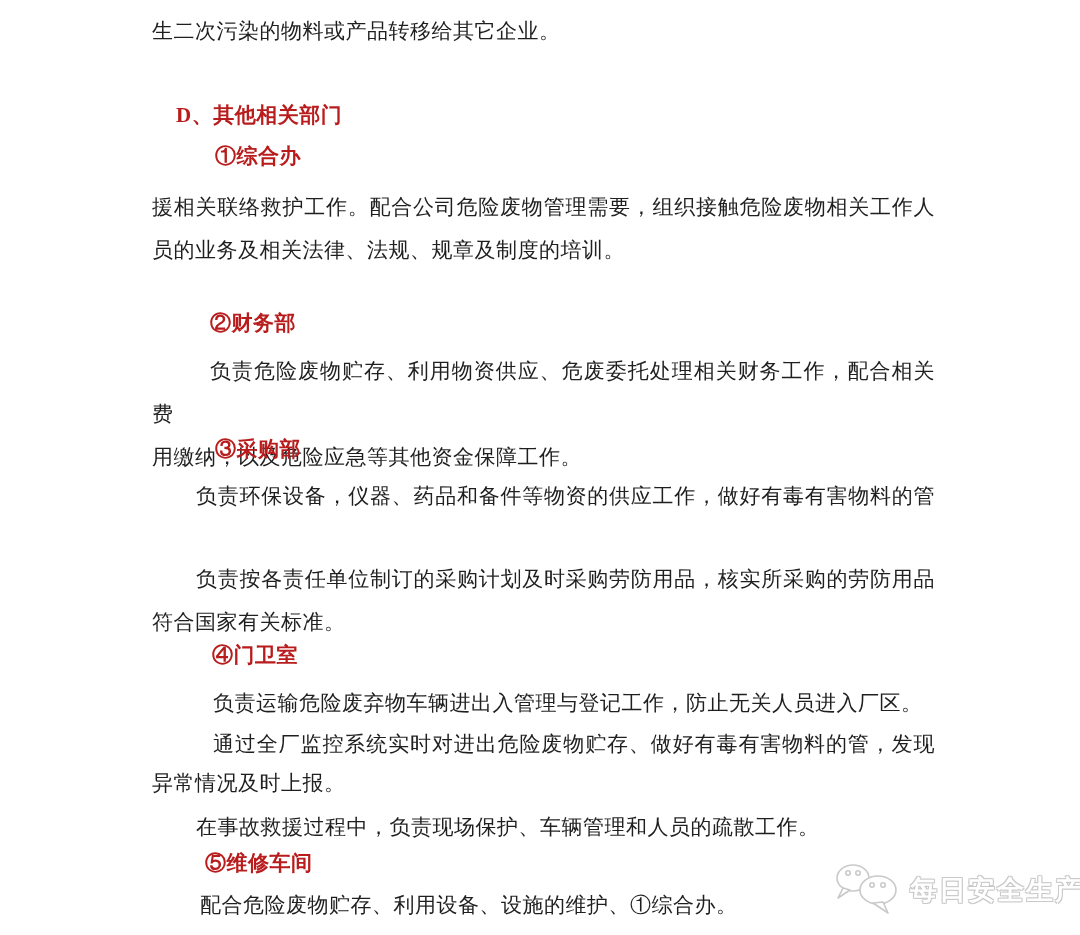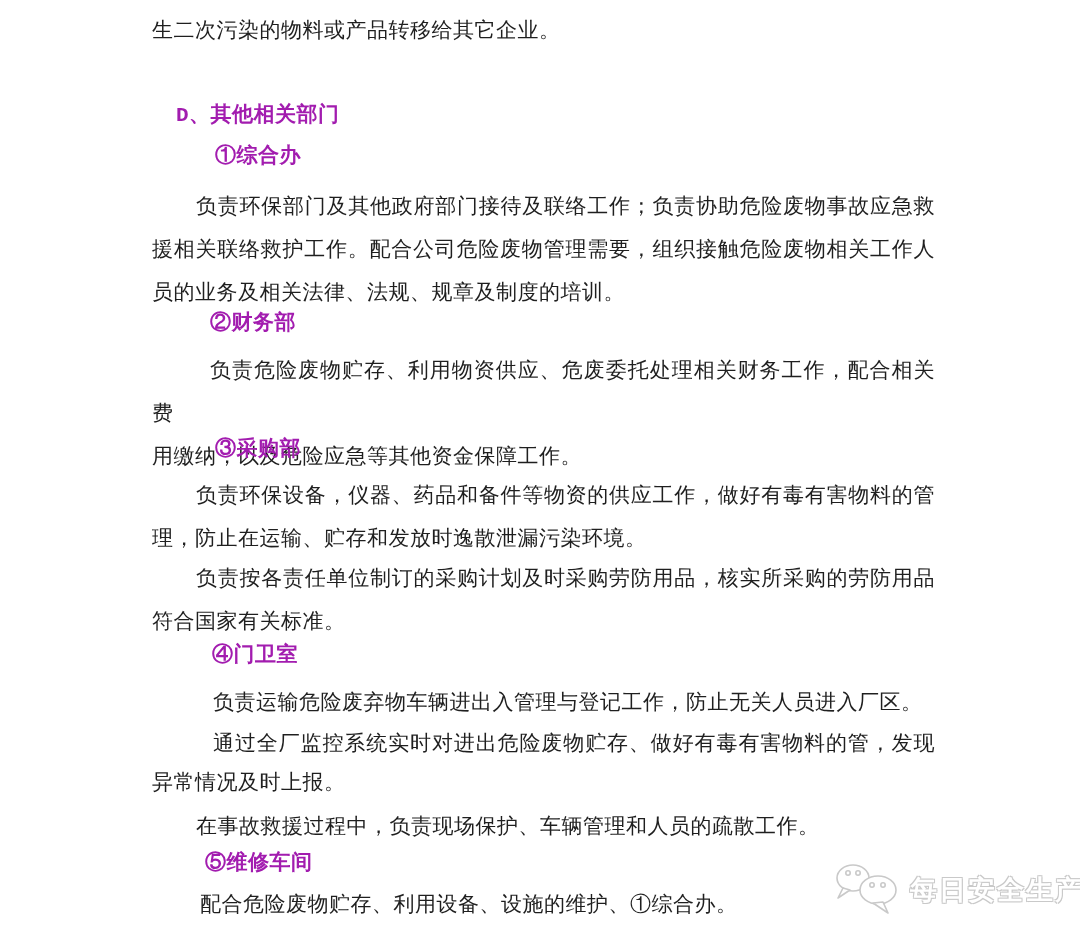--- a/index.html
+++ b/index.html
@@ -14,34 +14,33 @@
     background: #ffffff;
     overflow: hidden;
     font-family: "Liberation Serif", "DejaVu Serif", serif;
   }
   .doc {
     position: absolute;
     left: 152px;
     top: 0;
     width: 783px;
     height: 935px;
-    font-family: Liberation Mono, monospace;
   }
   .block {
     position: absolute;
     left: 0;
     right: 0;
     font-size: 21px;
     line-height: 43px;
     color: #1f1f1f;
     letter-spacing: 0.5px;
   }
   .heading, .subhead {
     font-weight: bold;
-    color: #a21caf;
+    color: #b91c1c;
   }
   .line { text-align: left; }
   .line.fill {
     text-align: justify;
     text-align-last: justify;
   }
   .watermark {
     position: absolute;
     left: 830px;
     top: 862px;
@@ -75,37 +74,35 @@
 
     <div class="block" style="top:10px">
       <div class="line">生二次污染的物料或产品转移给其它企业。</div>
     </div>
 
     <div class="block heading" style="top:94px; text-indent:24px">D、其他相关部门</div>
 
     <div class="block subhead" style="top:135px; text-indent:63px">①综合办</div>
 
     <div class="block" style="top:186px">
-      <div class="line fill" style="text-indent:44px">负责环保部门及其他政府部门接待及联络工作；负责协助危险废物事故应急救</div>
       <div class="line fill">援相关联络救护工作。配合公司危险废物管理需要，组织接触危险废物相关工作人</div>
       <div class="line">员的业务及相关法律、法规、规章及制度的培训。</div>
     </div>
 
     <div class="block" style="top:350px">
       <div class="line fill" style="text-indent:58px">负责危险废物贮存、利用物资供应、危废委托处理相关财务工作，配合相关费</div>
       <div class="line">用缴纳，以及危险应急等其他资金保障工作。</div>
     </div>
 
     <div class="block subhead" style="top:302px; text-indent:58px">②财务部</div>
 
     <div class="block subhead" style="top:428px; text-indent:63px">③采购部</div>
 
     <div class="block" style="top:475px">
       <div class="line fill" style="text-indent:44px">负责环保设备，仪器、药品和备件等物资的供应工作，做好有毒有害物料的管</div>
-      <div class="line">理，防止在运输、贮存和发放时逸散泄漏污染环境。</div>
     </div>
 
     <div class="block subhead" style="top:634px; text-indent:60px">④门卫室</div>
 
     <div class="block" style="top:558px">
       <div class="line fill" style="text-indent:44px">负责按各责任单位制订的采购计划及时采购劳防用品，核实所采购的劳防用品</div>
       <div class="line">符合国家有关标准。</div>
     </div>
 
     <div class="block" style="top:682px">

